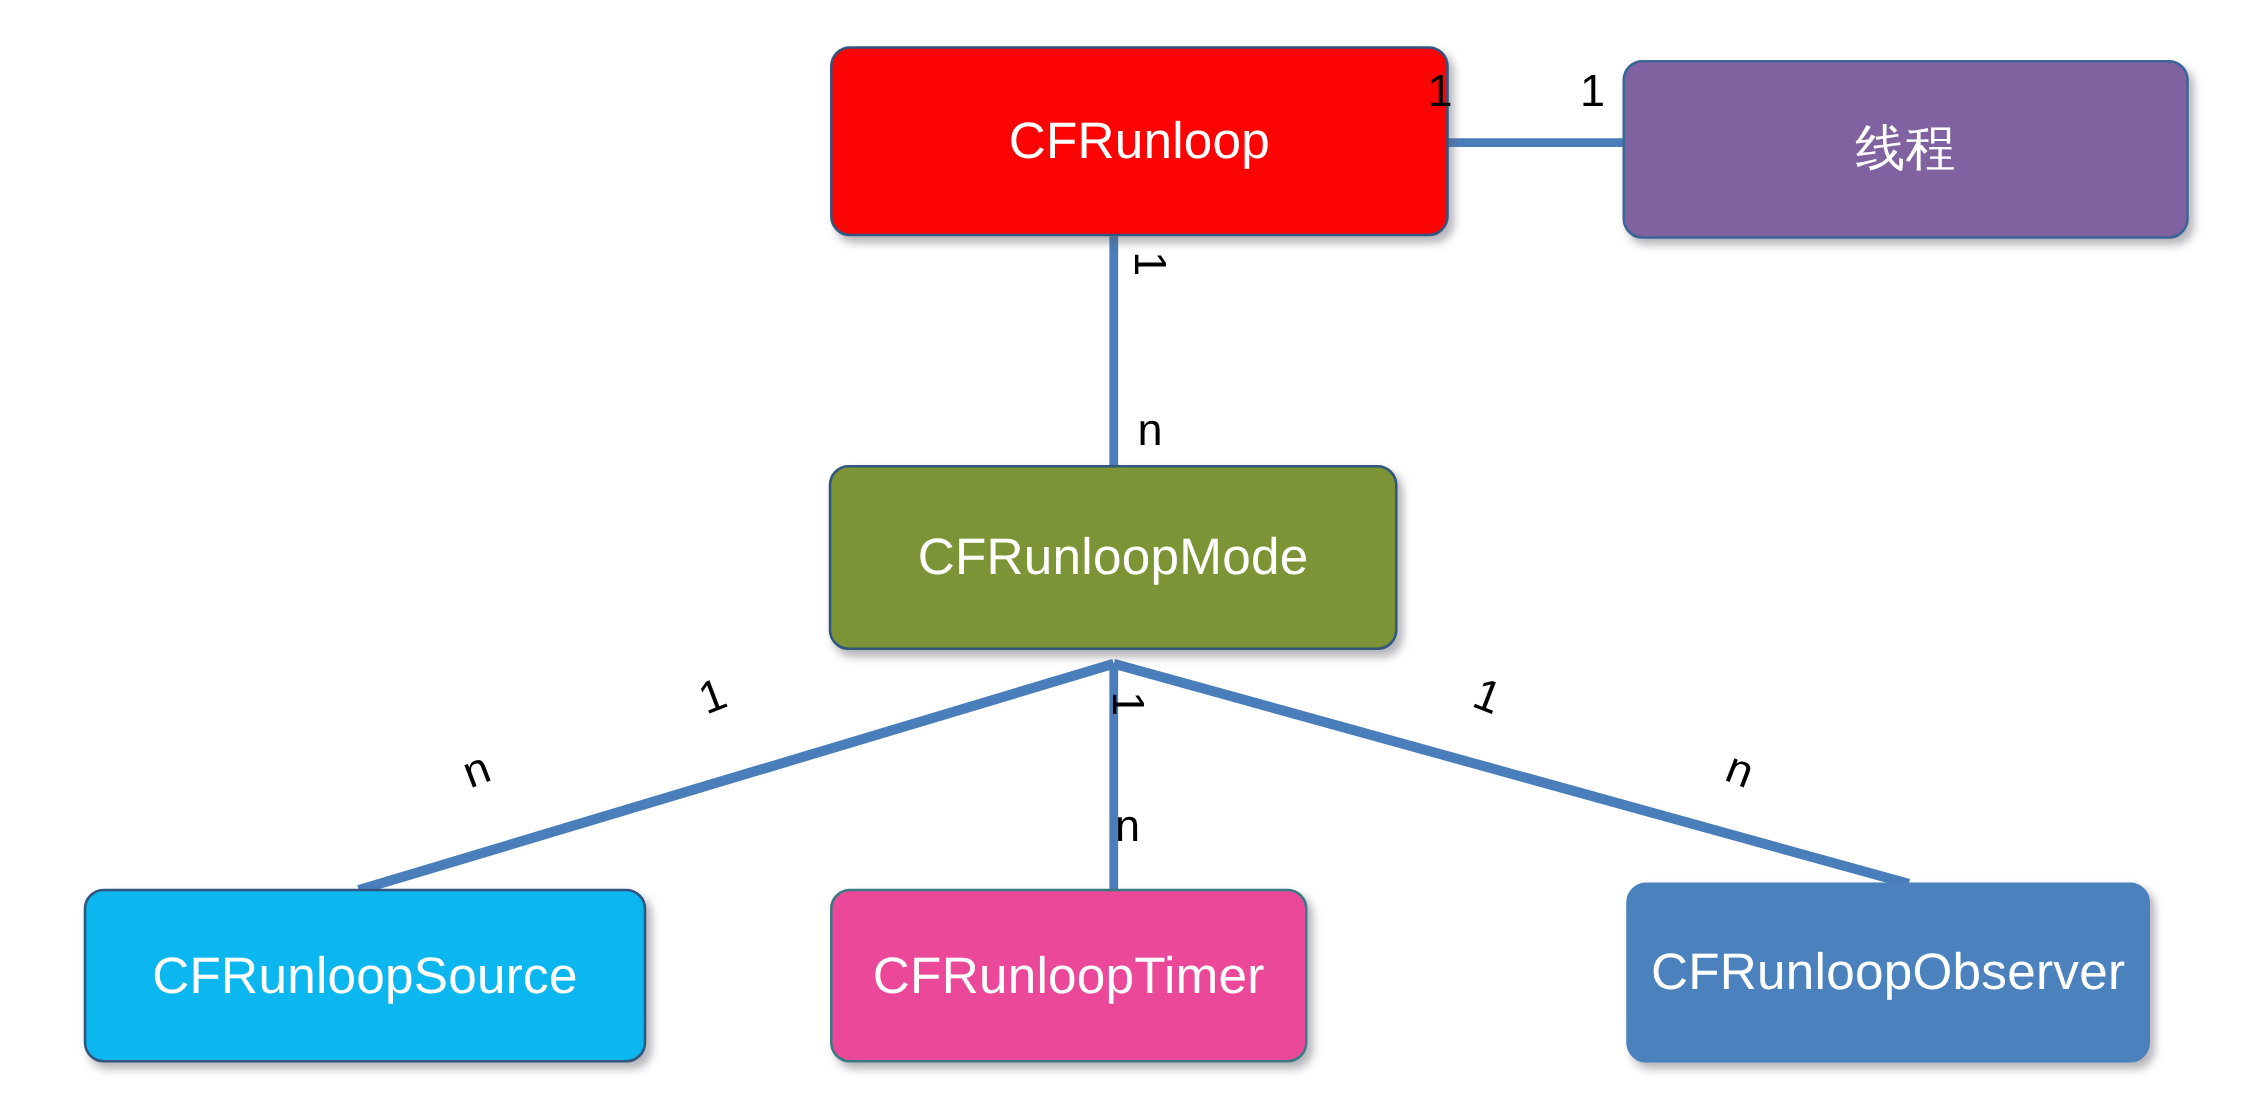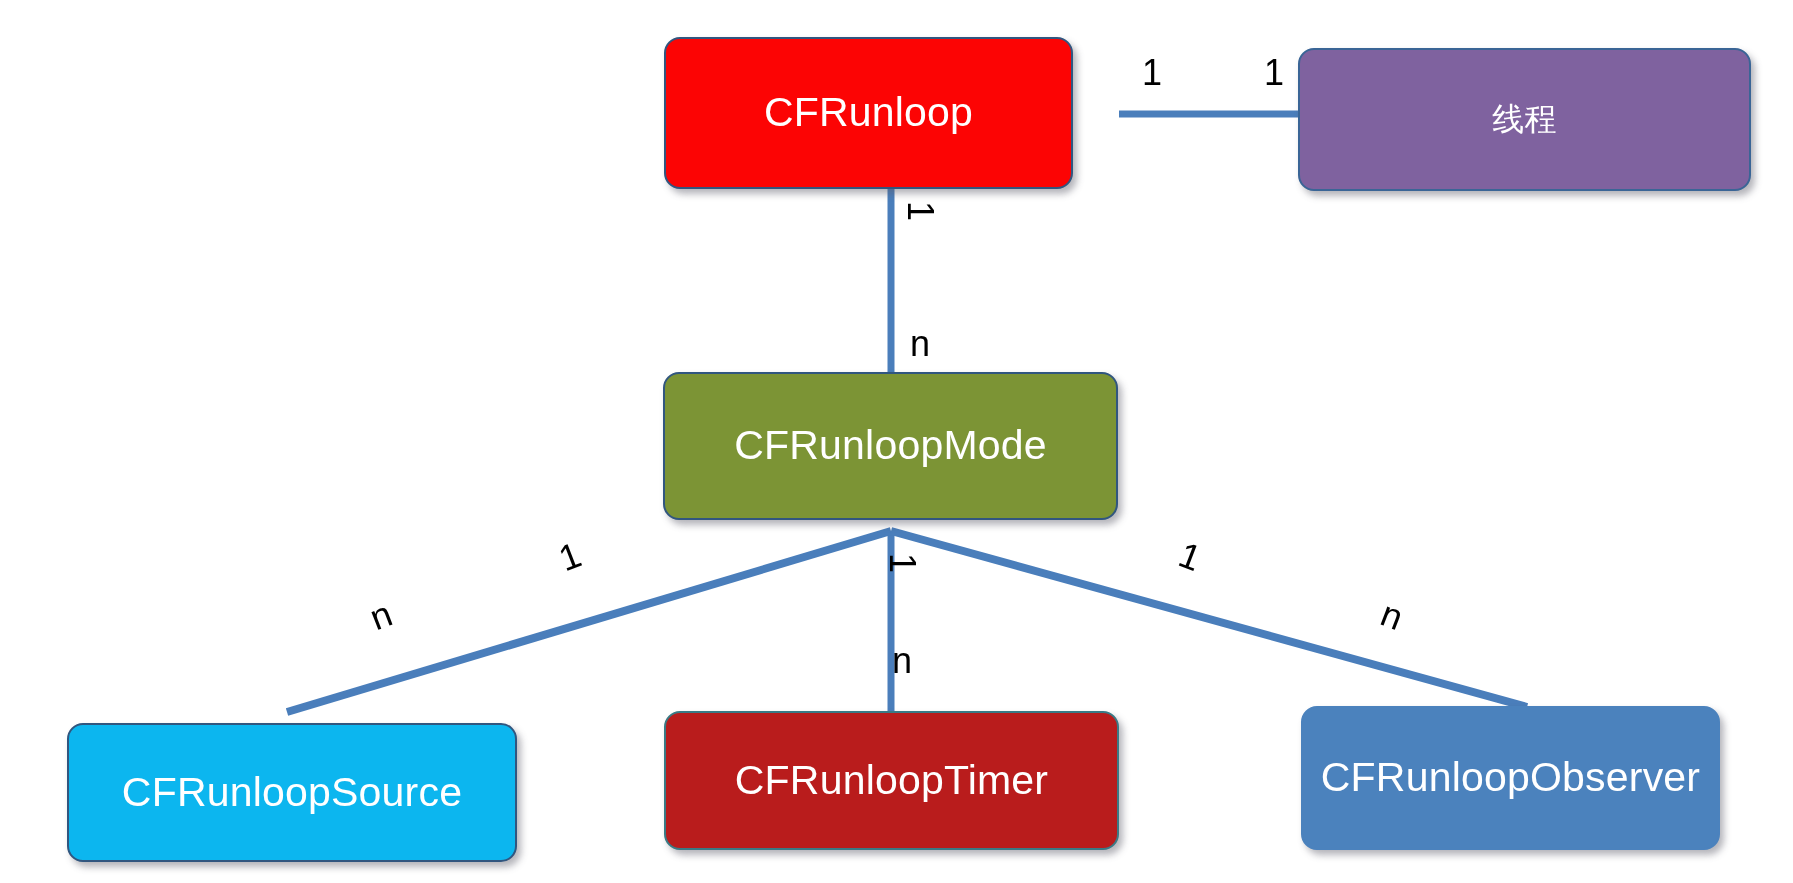--- a/index.html
+++ b/index.html
@@ -44,29 +44,29 @@
     box-shadow: 4px 5px 7px rgba(90,90,105,0.45);
     overflow: hidden;
     padding: 0 6px;
   }
   .node-label {
     display: block;
     width: 100%;
   }
   .node-cn {
     font-family: "DejaVu Sans", sans-serif;
-    font-size: 32px;
+    font-size: 40px;
   }
 
   
-  #node-cfrunloop       { left: 664px; top: 37px;  width: 409px; height: 152px; background: #fc0404; }
+  #node-cfrunloop       { left: 664px; top: 37px;  width: 495px; height: 152px; background: #fc0404; }
   #node-thread          { left: 1298px; top: 48px; width: 453px; height: 143px; background: #7f629f; border-color: #3a6596; }
   #node-mode            { left: 663px; top: 372px; width: 455px; height: 148px; background: #7b9334; background-color: #7c9435; }
-  #node-source          { left: 67px;  top: 711px; width: 450px; height: 139px; background: #0cb6ef; margin-top: 12px; }
-  #node-timer           { left: 664px; top: 711px; width: 455px; height: 139px; background: #b91c1c; border-color: #3a7a85; }
+  #node-source          { left: 67px;  top: 711px; width: 450px; height: 139px; background: #0cb6ef; }
+  #node-timer           { left: 664px; top: 711px; width: 382px; height: 139px; background: #ec4899; border-color: #3a7a85; }
   #node-observer        { left: 1301px; top: 706px; width: 419px; height: 144px; background: #4b82bd; border-color: #4b82bd; text-align: center; }
 
   .edge-label {
     position: absolute;
     font-family: "Liberation Sans", sans-serif;
     font-size: 36px;
     color: #000000;
     white-space: nowrap;
     line-height: 1;
   }

